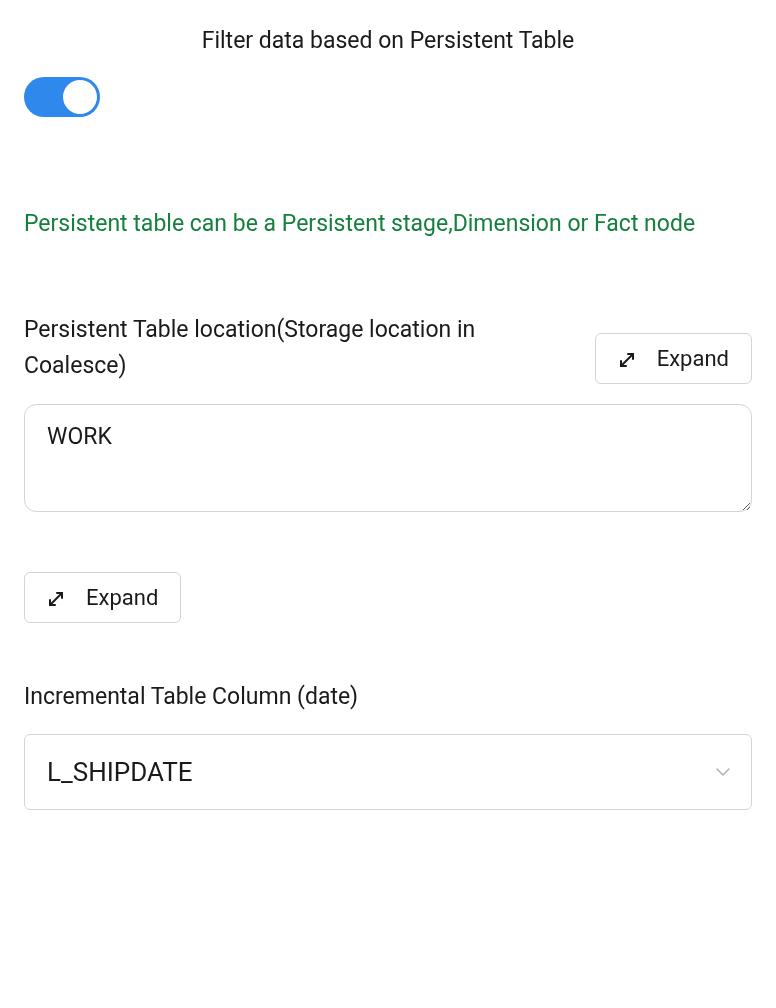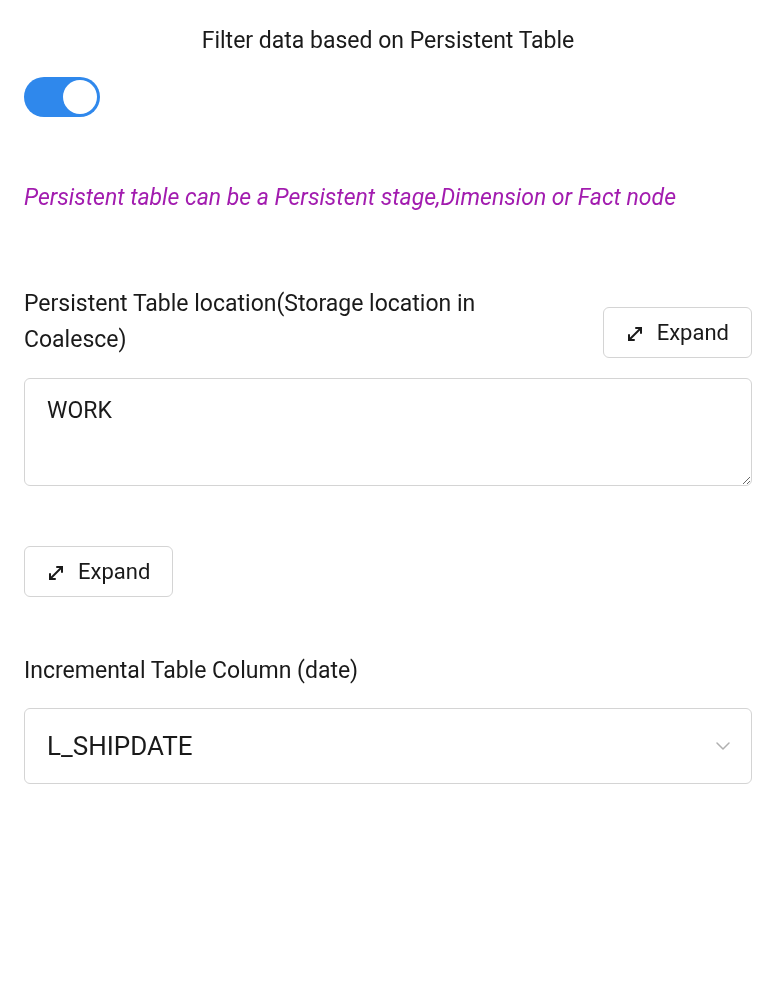--- a/index.html
+++ b/index.html
@@ -37,44 +37,43 @@
       position: absolute;
       width: 34px;
       height: 34px;
       background: #ffffff;
       border-radius: 50%;
       top: 3px;
       right: 3px;
     }
     .description {
       font-size: 23px;
-      color: #a21caf;
+      color: #15803d;
       line-height: 1.6;
-      margin-top: 63px;
-      font-style: italic;
+      margin-top: 89px;
     }
     .field-group {
       margin-top: 70px;
     }
     .field-header {
       display: flex;
       justify-content: space-between;
       align-items: flex-end;
       margin-bottom: 20px;
     }
     .field-label {
       font-size: 23px;
       color: #1a1a1a;
       line-height: 1.55;
       max-width: 520px;
     }
     .expand-btn {
       display: flex;
       align-items: center;
-      gap: 13px;
+      gap: 21px;
       padding: 12px 22px;
       border: 1px solid #d4d4d4;
       border-radius: 6px;
       background: #ffffff;
       font-size: 22px;
       color: #1a1a1a;
       cursor: pointer;
       font-family: inherit;
     }
     .expand-icon {
@@ -84,21 +83,21 @@
     }
     .expand-icon svg {
       width: 100%;
       height: 100%;
     }
     .textarea {
       width: 100%;
       min-height: 108px;
       padding: 18px 22px;
       border: 1px solid #d4d4d4;
-      border-radius: 6px;
+      border-radius: 12px;
       font-size: 23px;
       font-family: inherit;
       color: #1a1a1a;
       resize: both;
       outline: none;
     }
     .field-group-2 {
       margin-top: 56px;
     }
     .select-wrapper {

